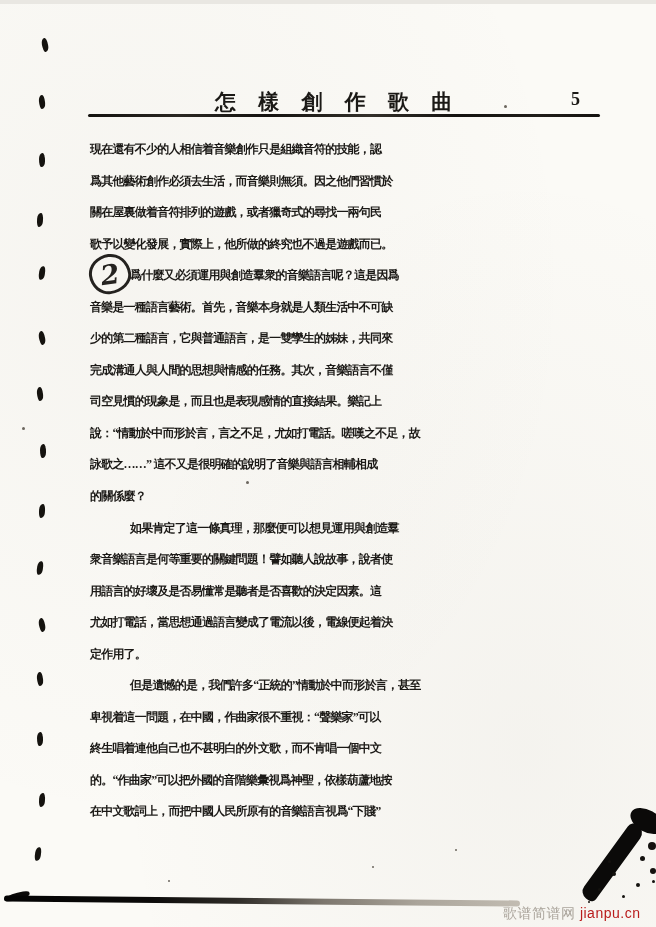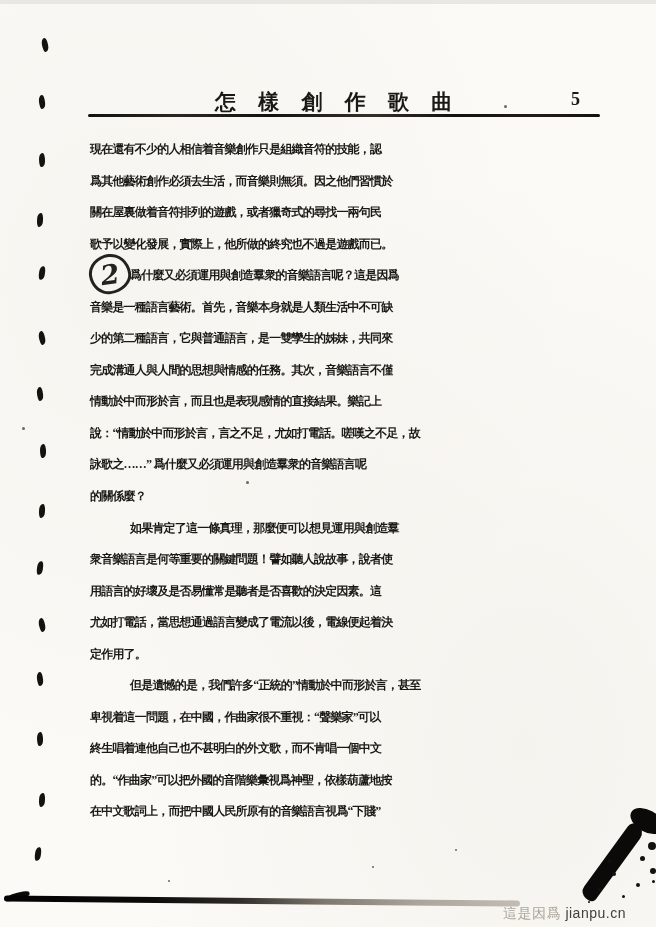--- a/index.html
+++ b/index.html
@@ -85,43 +85,43 @@
     background:#0b0a09;border-radius:50%;
     transform:rotate(30deg);
   }
   .blot-dot{position:absolute;background:#14120f;border-radius:50%;}
   .watermark{
     position:absolute;left:503px;top:901px;
     font-family:"Liberation Sans","DejaVu Sans",sans-serif;
     font-size:14px;letter-spacing:0.5px;white-space:nowrap;
   }
   .wm-name{color:#aaa49b;}
-  .wm-url{color:#404040;}
+  .wm-url{color:#b91c1c;}
 </style>
 </head>
 <body>
 
 <div class="page">
 
   <div class="header-title">怎 樣 創 作 歌 曲</div>
   <div class="page-number">5</div>
   <div class="header-rule"></div>
 
   <div class="body-text" id="body-text">
       <div class="line">現在還有不少的人相信着音樂創作只是組織音符的技能，認</div>
       <div class="line">爲其他藝術創作必須去生活，而音樂則無須。因之他們習慣於</div>
       <div class="line">關在屋裏做着音符排列的遊戲，或者獵奇式的尋找一兩句民</div>
       <div class="line">歌予以變化發展，實際上，他所做的終究也不過是遊戲而已。</div>
       <div class="line indent2">爲什麼又必須運用與創造羣衆的音樂語言呢？這是因爲</div>
       <div class="line">音樂是一種語言藝術。首先，音樂本身就是人類生活中不可缺</div>
       <div class="line">少的第二種語言，它與普通語言，是一雙孿生的姊妹，共同來</div>
       <div class="line">完成溝通人與人間的思想與情感的任務。其次，音樂語言不僅</div>
-      <div class="line">情動於中而形於言，而且也是表現感情的直接結果。樂記上</div>
+      <div class="line">司空見慣的現象是，而且也是表現感情的直接結果。樂記上</div>
       <div class="line">說：“情動於中而形於言，言之不足，尤如打電話。嗟嘆之不足，故</div>
-      <div class="line">詠歌之……” 爲什麼又必須運用與創造羣衆的音樂語言呢</div>
+      <div class="line">詠歌之……” 這不又是很明確的說明了音樂與語言相輔相成</div>
       <div class="line">的關係麼？</div>
       <div class="line indent2">如果肯定了這一條真理，那麼便可以想見運用與創造羣</div>
       <div class="line">衆音樂語言是何等重要的關鍵問題！譬如聽人說故事，說者使</div>
       <div class="line">用語言的好壞及是否易懂常是聽者是否喜歡的決定因素。這</div>
       <div class="line">尤如打電話，當思想通過語言變成了電流以後，電線便起着決</div>
       <div class="line">定作用了。</div>
       <div class="line indent2">但是遺憾的是，我們許多“正統的”情動於中而形於言，甚至</div>
       <div class="line">卑視着這一問題，在中國，作曲家很不重視：“聲樂家”可以</div>
       <div class="line">終生唱着連他自己也不甚明白的外文歌，而不肯唱一個中文</div>
       <div class="line">的。“作曲家”可以把外國的音階樂彙視爲神聖，依樣葫蘆地按</div>
@@ -171,17 +171,17 @@
       <div class="blot-dot" style="left: 612px; top: 868px; width: 4px; height: 4px;"></div>
       <div class="blot-dot" style="left: 636px; top: 879px; width: 4px; height: 4px;"></div>
       <div class="blot-dot" style="left: 622px; top: 891px; width: 3px; height: 3px;"></div>
       <div class="blot-dot" style="left: 598px; top: 884px; width: 3px; height: 3px;"></div>
       <div class="blot-dot" style="left: 588px; top: 897px; width: 2px; height: 2px;"></div>
       <div class="blot-dot" style="left: 608px; top: 856px; width: 3px; height: 3px;"></div>
       <div class="blot-dot" style="left: 652px; top: 876px; width: 3px; height: 3px;"></div>
     </div>
 
   <div class="watermark">
-    <span class="wm-name">這是因爲</span>
+    <span class="wm-name">歌谱简谱网</span>
     <span class="wm-url">jianpu.cn</span>
   </div>
 
 </div>
 
 </body></html>

